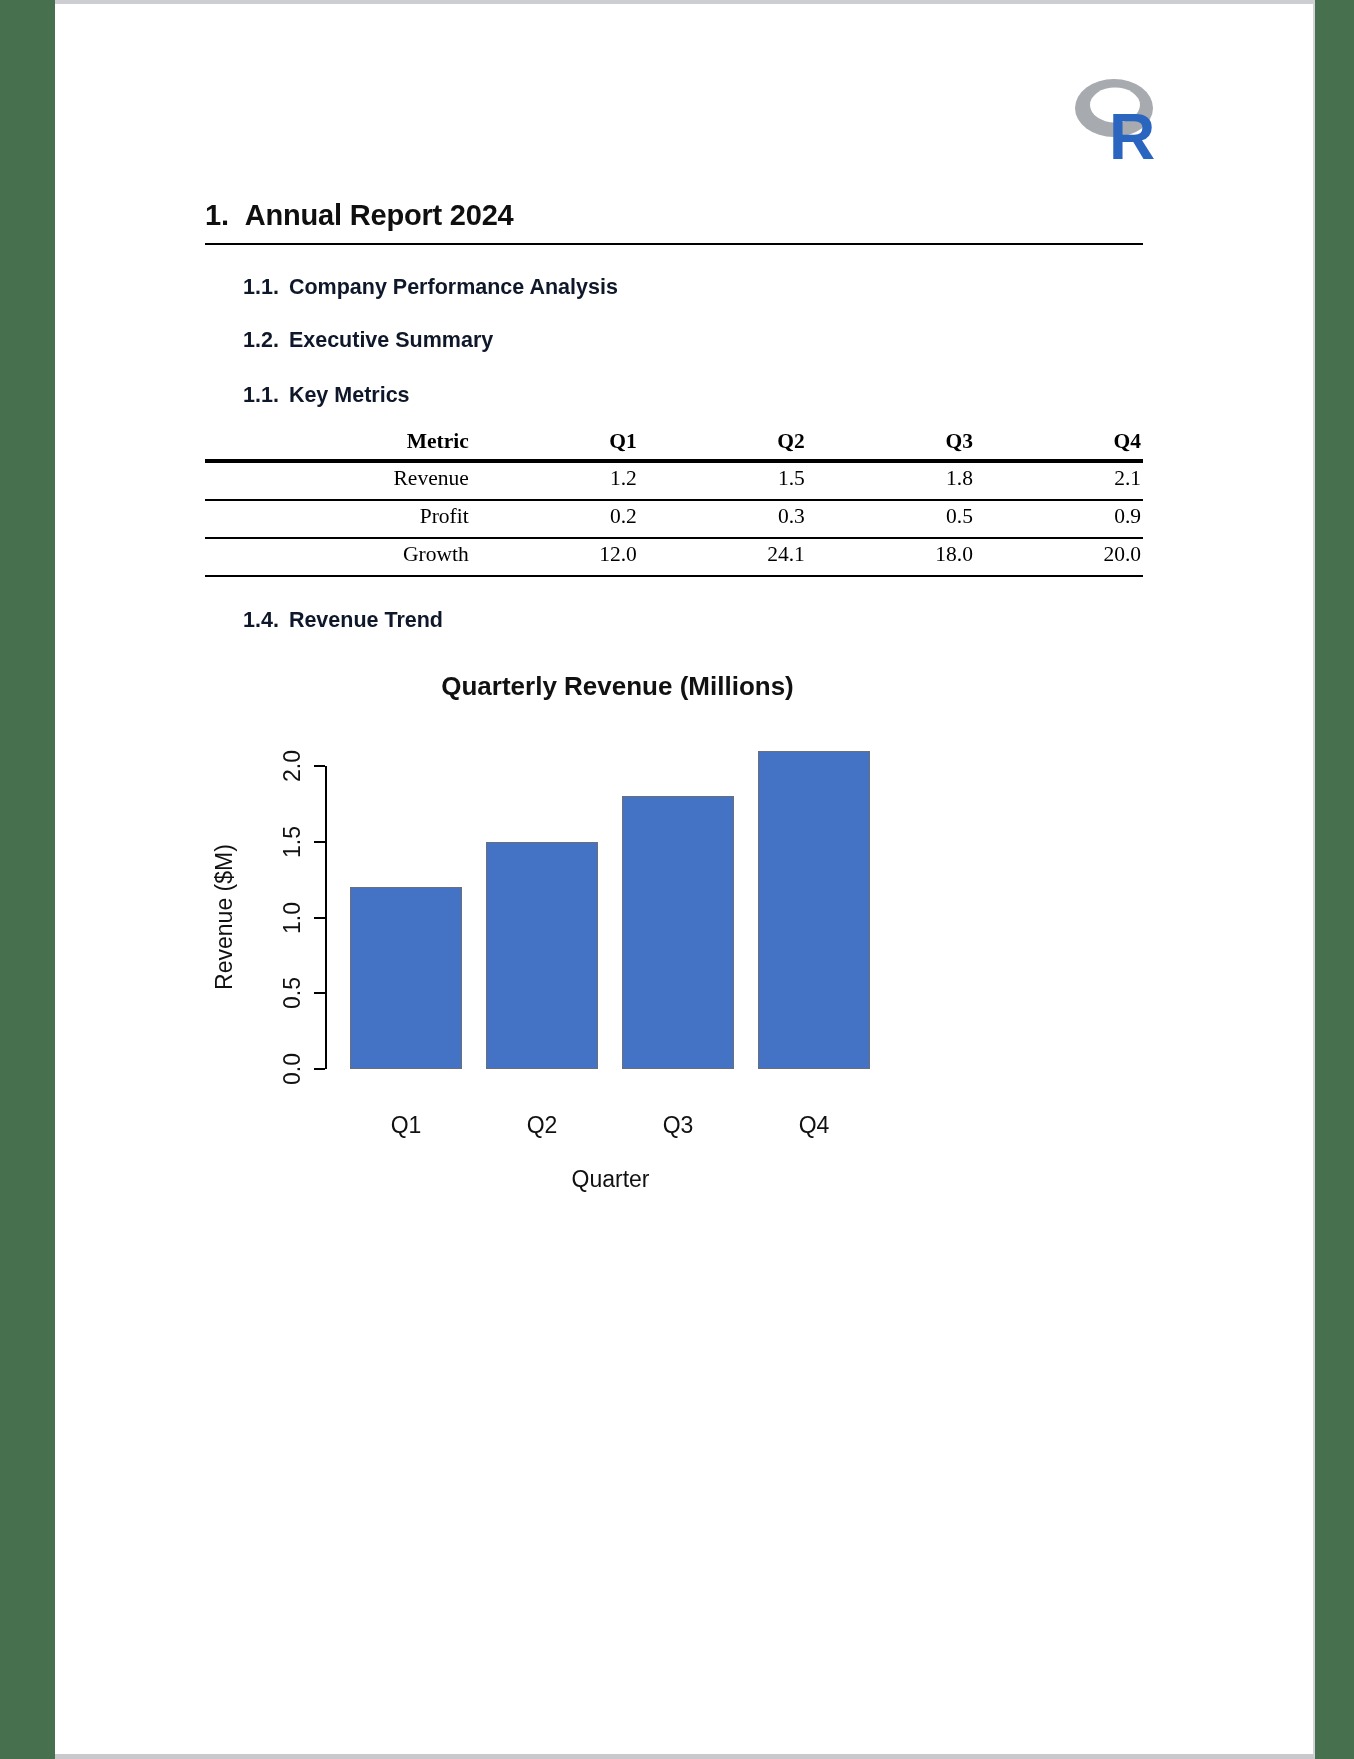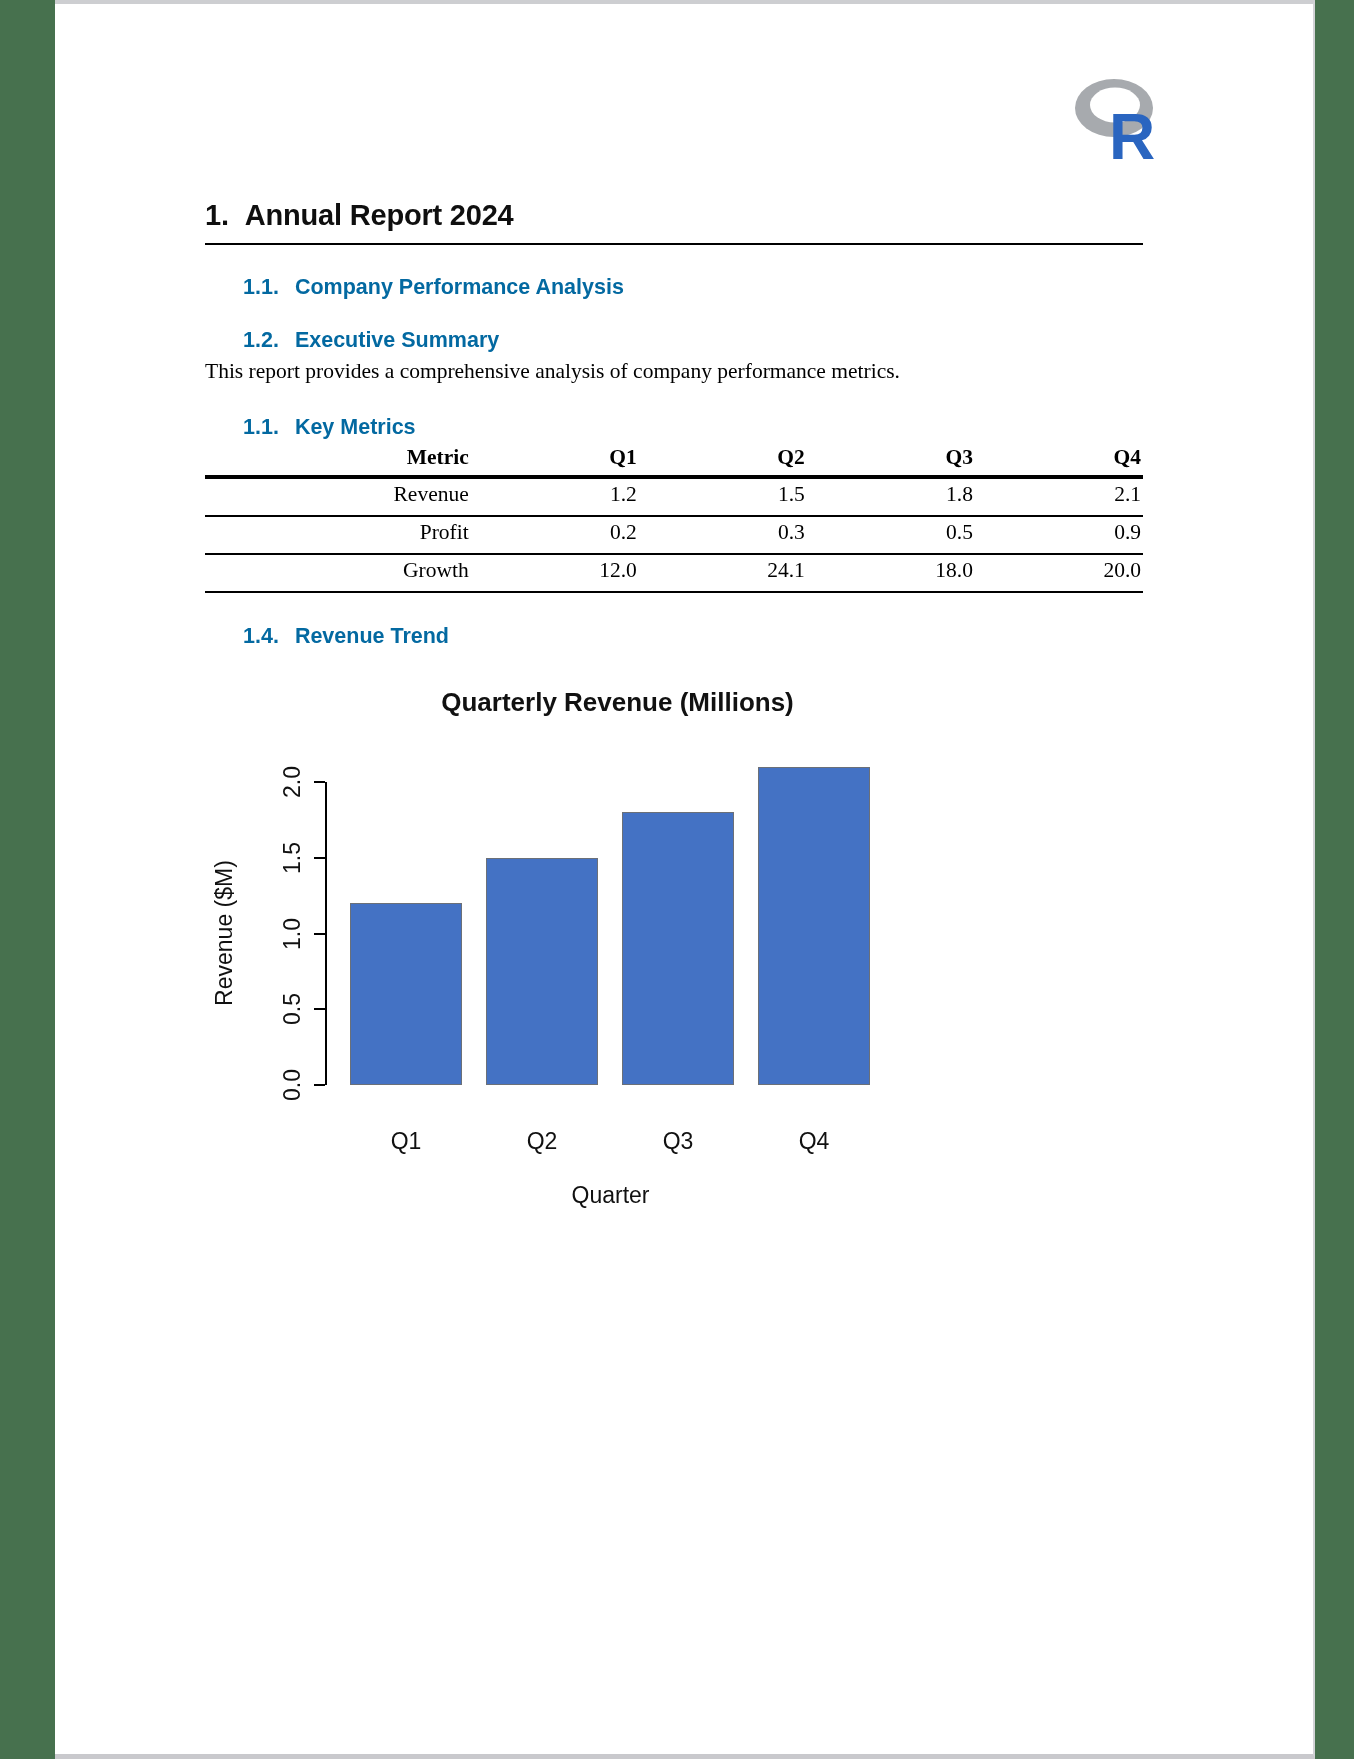--- a/index.html
+++ b/index.html
@@ -9,31 +9,31 @@
         border-top:4px solid #cdced1;border-bottom:5px solid #c9c9cd;
         border-right:2px solid #d2d3d6;box-sizing:border-box;}
   .content{position:relative;height:100%;padding:0 170px 0 150px;box-sizing:border-box;}
 
   .logo{position:absolute;top:70px;right:150px;width:90px;height:90px;}
 
   .h1{display:flex;gap:16px;margin:195px 0 0 0;font-size:29px;line-height:32px;
       font-weight:700;color:#0f0f0f;letter-spacing:-0.2px;}
   .title-rule{border:none;border-top:2px solid #000;margin:12px 0 0 0;}
 
-  .h2{display:flex;gap:16px;margin-left:38px;font-size:21.5px;line-height:26px;
-      font-weight:700;color:#0369a1;}
+  .h2{display:flex;gap:10px;margin-left:38px;font-size:21.5px;line-height:26px;
+      font-weight:700;color:#0f172a;}
   .h2.s1{margin-top:29px;}
   .h2.s2{margin-top:27px;}
   .h2.s3{margin-top:29px;}
   .h2.s4{margin-top:30px;text-align:center;}
 
   .body-text{margin:4px 0 0 0;font-family:"Liberation Serif",serif;font-size:21.5px;
              line-height:28px;color:#000;}
 
-  table.metrics{width:100%;margin-top:3px;border-collapse:collapse;
+  table.metrics{width:100%;margin-top:19px;border-collapse:collapse;
                 font-family:"Liberation Serif",serif;font-size:21.5px;color:#000;}
   table.metrics th{font-weight:700;text-align:right;padding:2px 2px 5px 0;
                    border-bottom:4px solid #000;}
   table.metrics td{text-align:right;padding:3px 2px 8px 0;border-bottom:2px solid #000;}
   .col-metric{width:28.3%;} .col-q{width:17.9%;}
 
   .chart{position:relative;width:740px;height:532px;margin:36px 0 0 -5px;}
   .chart-title{position:absolute;left:125px;top:2px;width:585px;text-align:center;
                font-size:26px;font-weight:700;color:#111;}
   .plot{position:absolute;left:125px;top:82px;width:590px;height:318px;}
@@ -76,21 +76,20 @@
       <div class="h2 s1">
         <span>1.1.</span>
         <span>Company Performance Analysis</span>
       </div>
 
       <div class="h2 s2">
         <span>1.2.</span>
         <span>Executive Summary</span>
       </div>
 
-      <p class="body-text">This report provides a comprehensive analysis of company performance metrics.</p>
 
       <div class="h2 s3">
         <span>1.1.</span>
         <span>Key Metrics</span>
       </div>
 
       <table class="metrics">
         <colgroup>
           <col class="col-metric">
             <col class="col-q">

